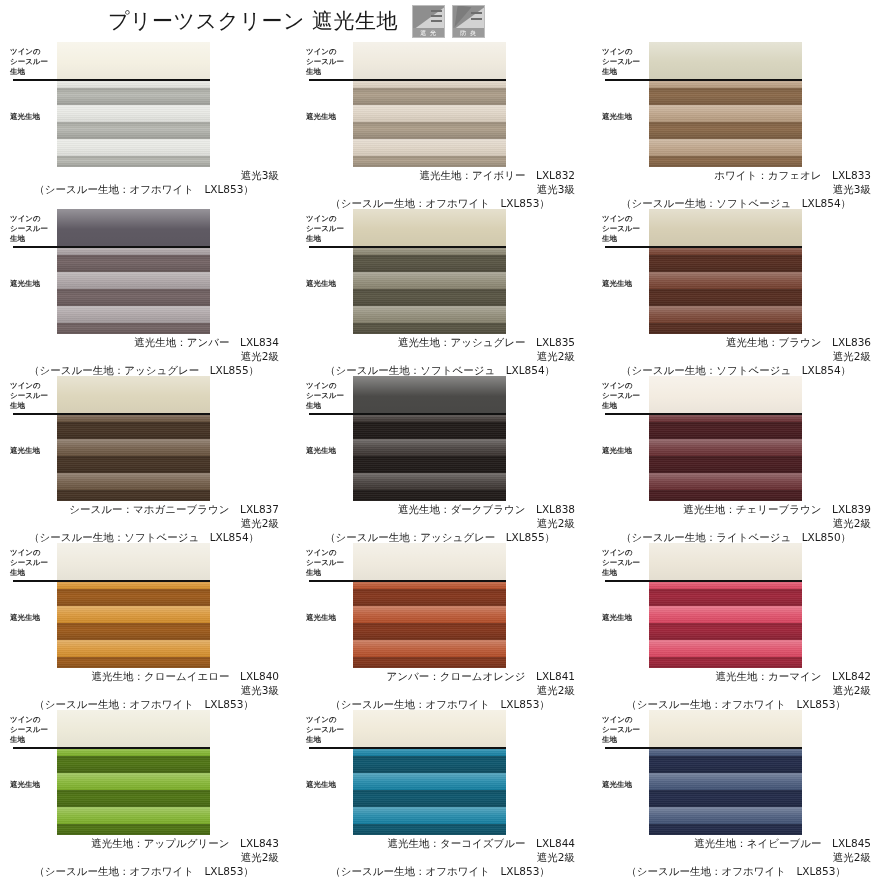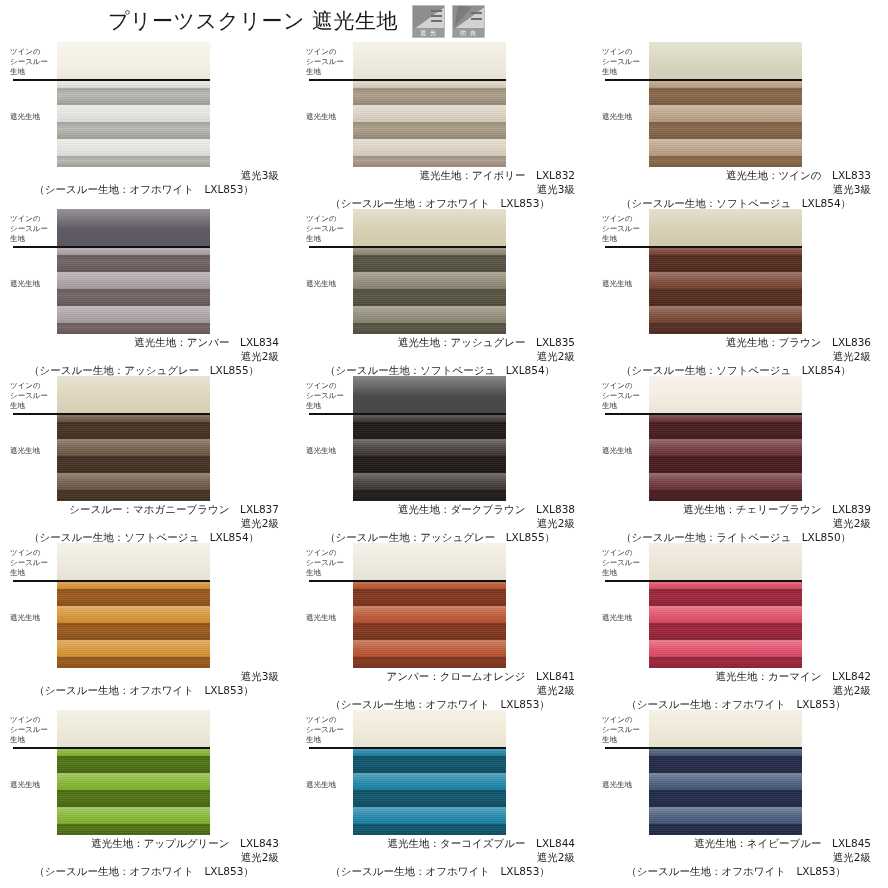--- a/index.html
+++ b/index.html
@@ -57,21 +57,21 @@
     width: 888px;
     display: grid;
     grid-template-columns: repeat(3, 1fr);
     grid-template-rows: repeat(5, 167px);
   }
   .cell { position: relative; width: 296px; height: 167px; }
 
   
   .swatch-row { position: relative; height: 126px; }
   .label-col {
-    position: absolute; left: 10px; top: 2px; width: 55px; height: 124px;
+    position: absolute; left: 10px; top: 2px; width: 55px; height: 124px; font-weight: bold;
   }
   .lbl-sheer {
     position: absolute; left: 0; top: 3px; width: 58px;
     font-size: 7.5px; line-height: 10px; color: #2b2b2b;
     font-family: "DejaVu Sans", "Liberation Sans", sans-serif;
   }
   .lbl-black {
     position: absolute; left: 0; top: 68px; width: 58px;
     font-size: 7.5px; line-height: 10px; color: #2b2b2b;
     font-family: "DejaVu Sans", "Liberation Sans", sans-serif;
@@ -230,21 +230,21 @@
               <div class="pleat dark" style="top:9px;height:17px;background:#93704f;"></div>
               <div class="pleat light" style="top:26px;height:17px;background:#bb9f82;"></div>
               <div class="pleat dark" style="top:43px;height:17px;background:#93704f;"></div>
               <div class="pleat light" style="top:60px;height:17px;background:#bb9f82;"></div>
               <div class="pleat dark" style="top:77px;height:11px;background:#93704f;"></div>
               <div class="weave"></div>
             </div>
           </div>
         </div>
         <div class="caption">
-          <div class="cap-line cap-main">遮光生地：ツインの　LXL833</div>
+          <div class="cap-line cap-main">ホワイト：カフェオレ　LXL833</div>
           <div class="cap-line cap-grade">遮光3級</div>
           <div class="cap-line cap-sheer">（シースルー生地：ソフトベージュ　LXL854）</div>
         </div>
       </div>
       <div class="cell">
         <div class="swatch-row">
           <div class="label-col">
             <div class="lbl-sheer">
               <div>ツインの</div>
               <div>シースルー</div>
@@ -440,20 +440,21 @@
               <div class="pleat dark" style="top:9px;height:17px;background:#a7611f;"></div>
               <div class="pleat light" style="top:26px;height:17px;background:#d9912c;"></div>
               <div class="pleat dark" style="top:43px;height:17px;background:#a7611f;"></div>
               <div class="pleat light" style="top:60px;height:17px;background:#d9912c;"></div>
               <div class="pleat dark" style="top:77px;height:11px;background:#a7611f;"></div>
               <div class="weave"></div>
             </div>
           </div>
         </div>
         <div class="caption">
+          <div class="cap-line cap-main">遮光生地：クロームイエロー　LXL840</div>
           <div class="cap-line cap-grade">遮光3級</div>
           <div class="cap-line cap-sheer">（シースルー生地：オフホワイト　LXL853）</div>
         </div>
       </div>
       <div class="cell">
         <div class="swatch-row">
           <div class="label-col">
             <div class="lbl-sheer">
               <div>ツインの</div>
               <div>シースルー</div>

